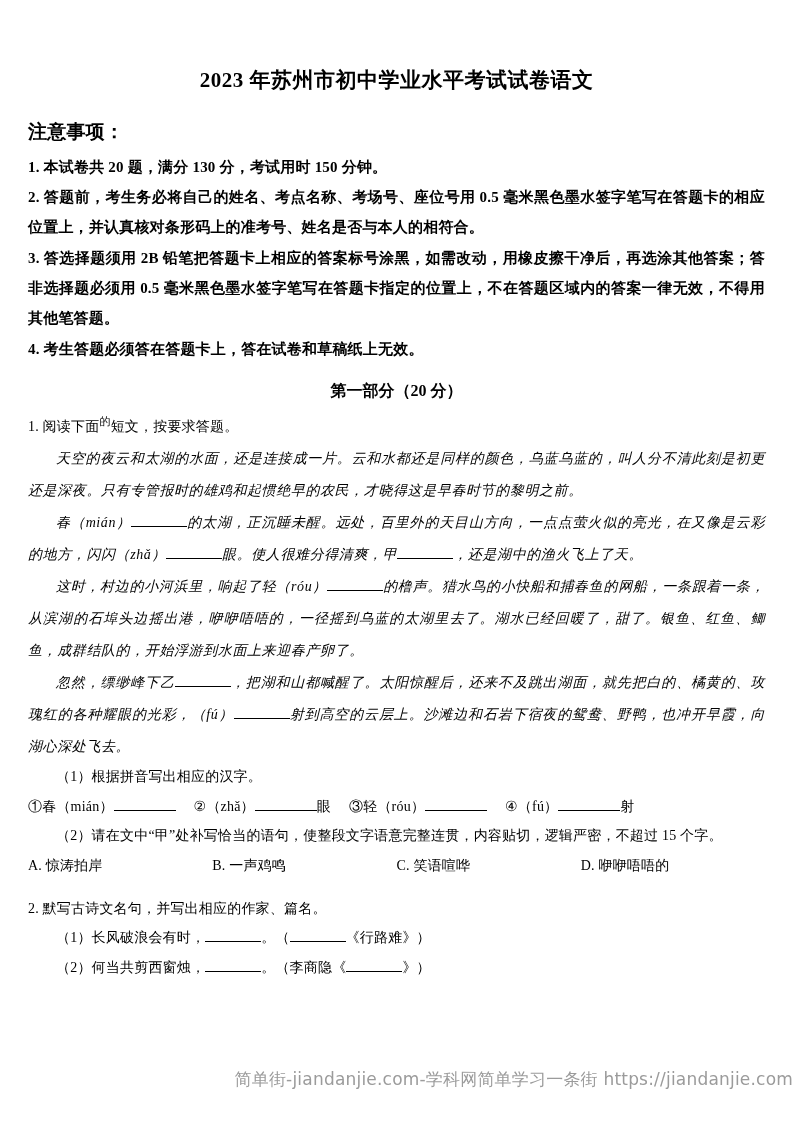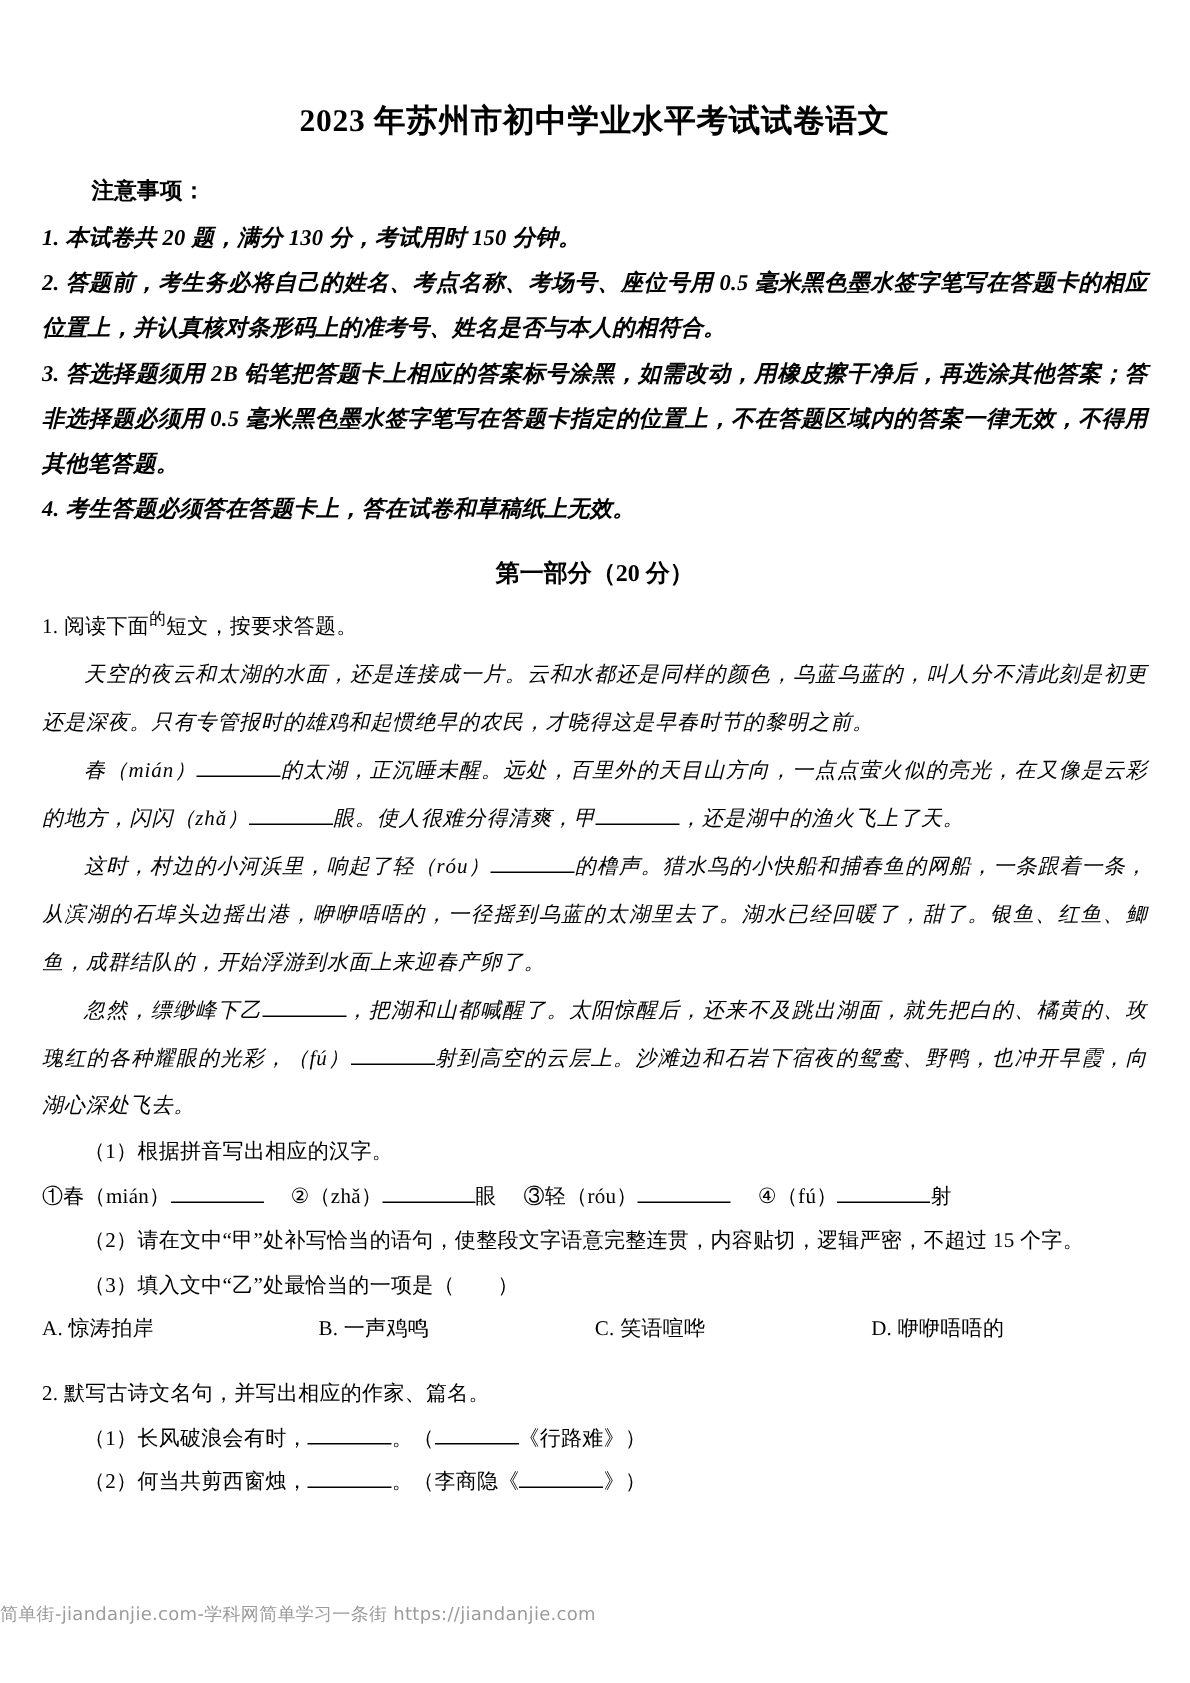--- a/index.html
+++ b/index.html
@@ -35,34 +35,32 @@
     font-weight: bold;
     letter-spacing: 0.5px;
     line-height: 1.4;
   }
 
   
   .notice {
     margin-top: 18px;
   }
   .notice-heading {
-    font-size: 15px;
+    font-size: 19px;
     font-weight: bold;
     line-height: 2.02;
     letter-spacing: 0.2px;
-    margin-left: 33px;
   }
   .notice-item {
     font-size: 15px;
     font-weight: bold;
     line-height: 2.02;
     letter-spacing: 0.2px;
     text-align: justify;
     text-justify: inter-ideograph;
-    font-style: italic;
   }
 
   
   .part-header {
     text-align: center;
     font-size: 16px;
     font-weight: bold;
     margin-top: 12px;
     line-height: 1.9;
   }
@@ -139,22 +137,22 @@
     text-indent: 2em;
     letter-spacing: 0.2px;
   }
 
   
   .footer {
     position: absolute;
     left: 0;
     top: 1068px;
     width: 793px;
-    text-align: left;
-    font-size: 12px;
+    text-align: right;
+    font-size: 17px;
     color: #9b9b9b;
     font-family: "DejaVu Sans", "Liberation Sans", sans-serif;
     letter-spacing: 0.2px;
   }
 </style>
 </head>
 <body>
 
 <div class="page">
 
@@ -188,21 +186,20 @@
   </div>
 
   <div class="subq">（1）根据拼音写出相应的汉字。</div>
 
   <div class="pinyin-row">
     <span class="item"><span>①</span><span>春（mián）</span><span class="blank blank-lg"></span><span></span></span><span class="item"><span>②</span><span>（zhǎ）</span><span class="blank blank-lg"></span><span>眼</span></span><span class="item"><span>③</span><span>轻（róu）</span><span class="blank blank-lg"></span><span></span></span><span class="item"><span>④</span><span>（fú）</span><span class="blank blank-lg"></span><span>射</span></span>
   </div>
 
   <div class="subq">（2）请在文中“甲”处补写恰当的语句，使整段文字语意完整连贯，内容贴切，逻辑严密，不超过 15 个字。</div>
 
-  <div class="subq">（3）填入文中“乙”处最恰当的一项是（　　）</div>
 
   <div class="options">
     <div class="opt">A. 惊涛拍岸</div>
     <div class="opt">B. 一声鸡鸣</div>
     <div class="opt">C. 笑语喧哗</div>
     <div class="opt">D. 咿咿唔唔的</div>
   </div>
 
   <div class="q2-stem">2. 默写古诗文名句，并写出相应的作家、篇名。</div>
 

